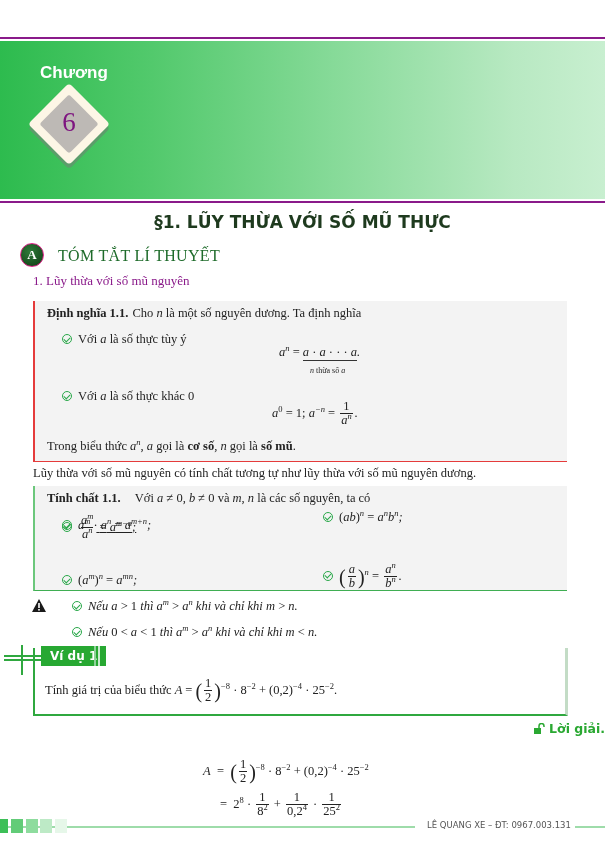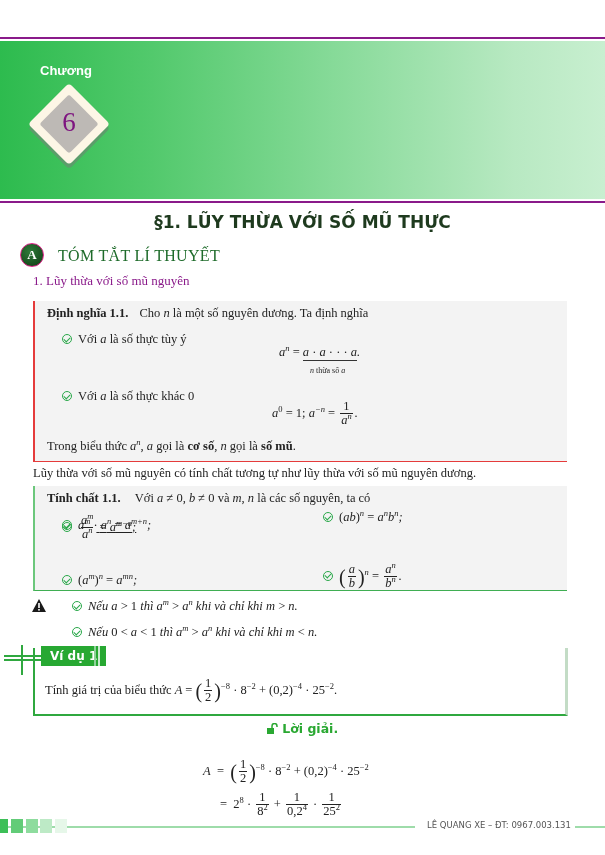--- a/index.html
+++ b/index.html
@@ -14,21 +14,21 @@
   .frac .den { border-top:1px solid #222; padding:0 1px; }
   .paren { font-style:normal; font-size:1.6em; vertical-align:middle; line-height:1; }
   .check { display:inline-block; width:10px; height:10px; border:1.3px solid #2aa84a; border-radius:50%; position:relative; box-sizing:border-box; vertical-align:-1px; margin-right:6px; }
   .check::after { content:""; position:absolute; left:2px; top:0.5px; width:3px; height:5px; border:solid #2aa84a; border-width:0 1.4px 1.4px 0; transform:rotate(45deg); }
 
   
   .topline { left:0; top:37px; width:605px; height:2px; background:#8a1a8a; }
   .banner { left:0; top:41px; width:605px; height:158px;
             background:linear-gradient(90deg,#2dbb4e 0%,#52c96c 25%,#86da98 55%,#b8e9c2 85%,#c8efd0 100%); }
   .botline { left:0; top:201px; width:605px; height:2px; background:#8a1a8a; }
-  .chuong { left:40px; top:63px; color:#fff; font-family:"Liberation Sans", sans-serif; font-size:13px; font-weight:bold; }
+  .chuong { left:40px; top:63px; color:#fff; font-family:"Liberation Sans", sans-serif; font-size:17px; font-weight:bold; }
   .diamond-outer { left:40px; top:95px; width:58px; height:58px; background:#fdf6e6; transform:rotate(45deg); border-radius:4px; box-shadow:3px 3px 0 #5c9d6b; }
   .diamond-inner { left:48px; top:103px; width:42px; height:42px; background:#bdb9b5; transform:rotate(45deg); border-radius:3px; }
   .chap-num { left:53px; top:107px; width:32px; text-align:center; font-size:27px; color:#7e1580; }
   .chap-title { left:179px; top:78px; color:#7e1580; font-family:"DejaVu Serif", serif; font-size:30px; line-height:30px; letter-spacing:0.5px; }
 
   .section-title { left:0; top:212px; width:605px; text-align:center; font-family:"DejaVu Sans", sans-serif; font-weight:bold; font-size:17px; color:#1e3a1e; }
   .badge { left:20px; top:243px; width:24px; height:24px; border-radius:50%; background:radial-gradient(circle at 40% 35%,#2f7a3a,#0d3b12); border:1.5px solid #e0218a; box-sizing:border-box; color:#fff; font-size:13px; font-weight:bold; text-align:center; line-height:21px; }
   .tt-heading { left:58px; top:247px; font-size:16px; color:#1e6b2a; letter-spacing:0.3px; }
   .sub-heading { left:33px; top:273px; font-size:13px; color:#8a1a8a; }
 
@@ -40,21 +40,21 @@
   .propbox { left:33px; top:486px; width:532px; height:104px; background:#f3f3f3; border-left:2px solid #6cc77c; border-bottom:1.5px solid #3fae52; }
 
   .vidu-box { left:33px; top:648px; width:530px; height:66px; border-left:2px solid #2fa83f; border-bottom:2px solid #2fa83f; border-right:3px solid #c3dcc6; }
   .vidu-lines1 { left:4px; top:655px; width:50px; height:1.5px; background:#2fa83f; }
   .vidu-lines2 { left:4px; top:659px; width:50px; height:1.5px; background:#2fa83f; }
   .vidu-vline { left:21px; top:645px; width:1.5px; height:30px; background:#2fa83f; }
   .vidu-tag { left:41px; top:646px; height:20px; background:#27a832; color:#fff; font-family:"DejaVu Sans", sans-serif; font-weight:bold; font-size:12px; line-height:20px; padding:0 9px 0 9px; }
   .vidu-bar1 { left:94px; top:646px; width:2px; height:20px; background:#8fd19a; }
   .vidu-bar2 { left:98px; top:646px; width:2px; height:20px; background:#c9ebcf; }
 
-  .loigiai { left:0; top:721px; width:605px; text-align:center; font-family:"DejaVu Sans", sans-serif; font-weight:bold; font-size:12.5px; color:#2aa832; }
+  .loigiai { left:0; top:721px; width:605px; text-align:right; font-family:"DejaVu Sans", sans-serif; font-weight:bold; font-size:12.5px; color:#2aa832; }
 
   .footer-sq { top:819px; width:12px; height:14px; }
   .footer-line { top:826px; height:1.5px; background:#9edcaa; }
   .footer-text { left:423px; top:820px; font-family:"DejaVu Sans", sans-serif; font-size:8.5px; color:#555; }
 </style>
 </head>
 <body>
 
 <div class="abs topline"></div>
 <div class="abs banner"></div>
@@ -68,21 +68,21 @@
 
 <div class="abs section-title">§1. LŨY THỪA VỚI SỐ MŨ THỰC</div>
 
 <div class="abs badge">A</div>
 <div class="abs tt-heading">TÓM TẮT LÍ THUYẾT</div>
 <div class="abs sub-heading">1. Lũy thừa với số mũ nguyên</div>
 
 <div class="abs defbox"></div>
 <div class="abs tx" style="left:47px; top:306px;">
   <span class="b">Định nghĩa 1.1.</span>
-  <span style="margin-left:8px;">Cho <i>n</i> là một số nguyên dương. Ta định nghĩa</span>
+  <span style="margin-left:1px;">Cho <i>n</i> là một số nguyên dương. Ta định nghĩa</span>
 </div>
 <div class="abs tx" style="left:62px; top:332px;">
   <span class="check"></span><span>Với <i>a</i> là số thực tùy ý</span>
 </div>
 <div class="abs math tx" style="left:279px; top:345px;">
   a<sup>n</sup> <span class="up">=</span> <span style="border-bottom:1px solid #333; padding-bottom:1px;">a <span class="up">·</span> a <span class="up">· · ·</span> a</span>.
 </div>
 <div class="abs math" style="left:310px; top:366px; font-size:8px;">n <span class="up">thừa số</span> a</div>
 
 <div class="abs tx" style="left:62px; top:389px;">

